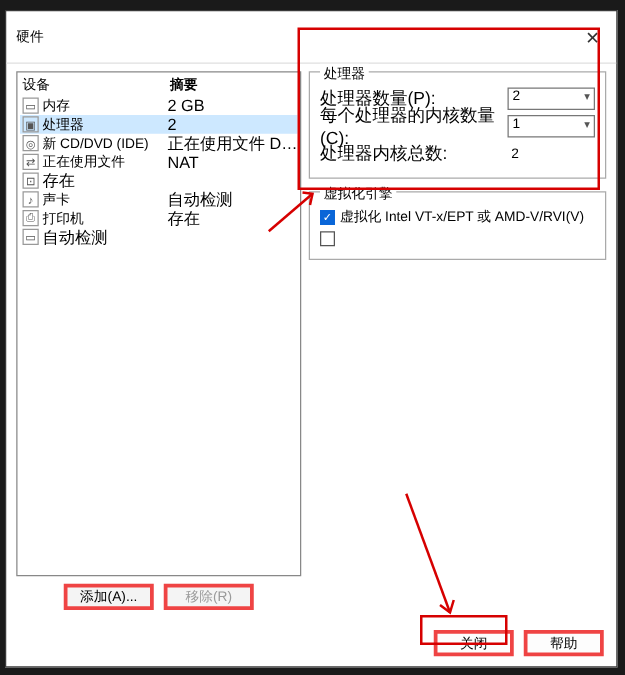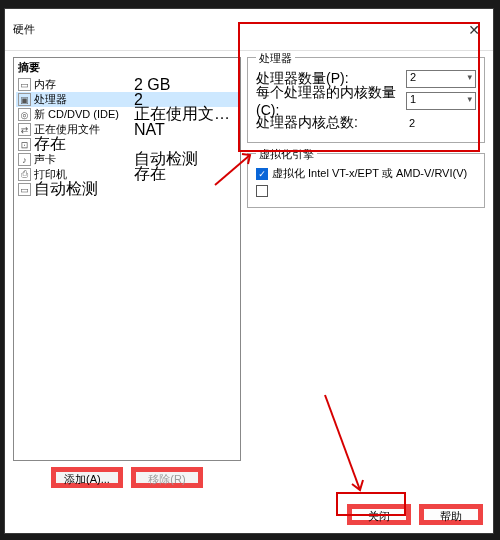--- a/index.html
+++ b/index.html
@@ -66,31 +66,31 @@
   }
   .dev-row.selected { background: #cde8ff; }
   .dev-icon {
     width: 13px; height: 13px;
     margin-right: 3px;
     display: inline-flex; align-items: center; justify-content: center;
     font-size: 9px; color: #555;
     border: 1px solid #999;
   }
   .dev-name { width: 100px; white-space: nowrap; overflow: hidden; text-overflow: ellipsis; }
-  .dev-summary { flex: 1; white-space: nowrap; overflow: hidden; text-overflow: ellipsis; font-size: 16px; }
+  .dev-summary { flex: 1; white-space: nowrap; overflow: hidden; text-overflow: ellipsis; font-size: 13px; }
   .btn-row {
     display: flex;
     justify-content: center;
     gap: 8px;
     padding: 6px 0 6px 0;
   }
   .btn {
     min-width: 72px;
     height: 21px;
-    border: 5px solid #ef4444;
+    border: 3px solid #ef4444;
     background: #f4f4f4;
     font-size: 11px;
     cursor: pointer;
     padding: 0 8px;
   }
   .btn.disabled { color: #9a9a9a; cursor: default; }
   .right-box {
     flex: 1;
     position: relative;
   }
@@ -164,20 +164,21 @@
 <div class="dialog">
   <div class="titlebar">
     <span>硬件</span>
     <div class="close-x">✕</div>
   </div>
 
   <div class="content">
     <div class="left-col">
       <div class="device-box">
         <div class="device-header">
+          <div class="dh-left">设备</div>
           <div class="dh-right">摘要</div>
         </div>
         <div class="device-list" id="device-list">
             <div class="dev-row">
               <span class="dev-icon">▭</span>
               <span class="dev-name">内存</span>
               <span class="dev-summary">2 GB</span>
             </div>
             <div class="dev-row selected">
               <span class="dev-icon">▣</span>

